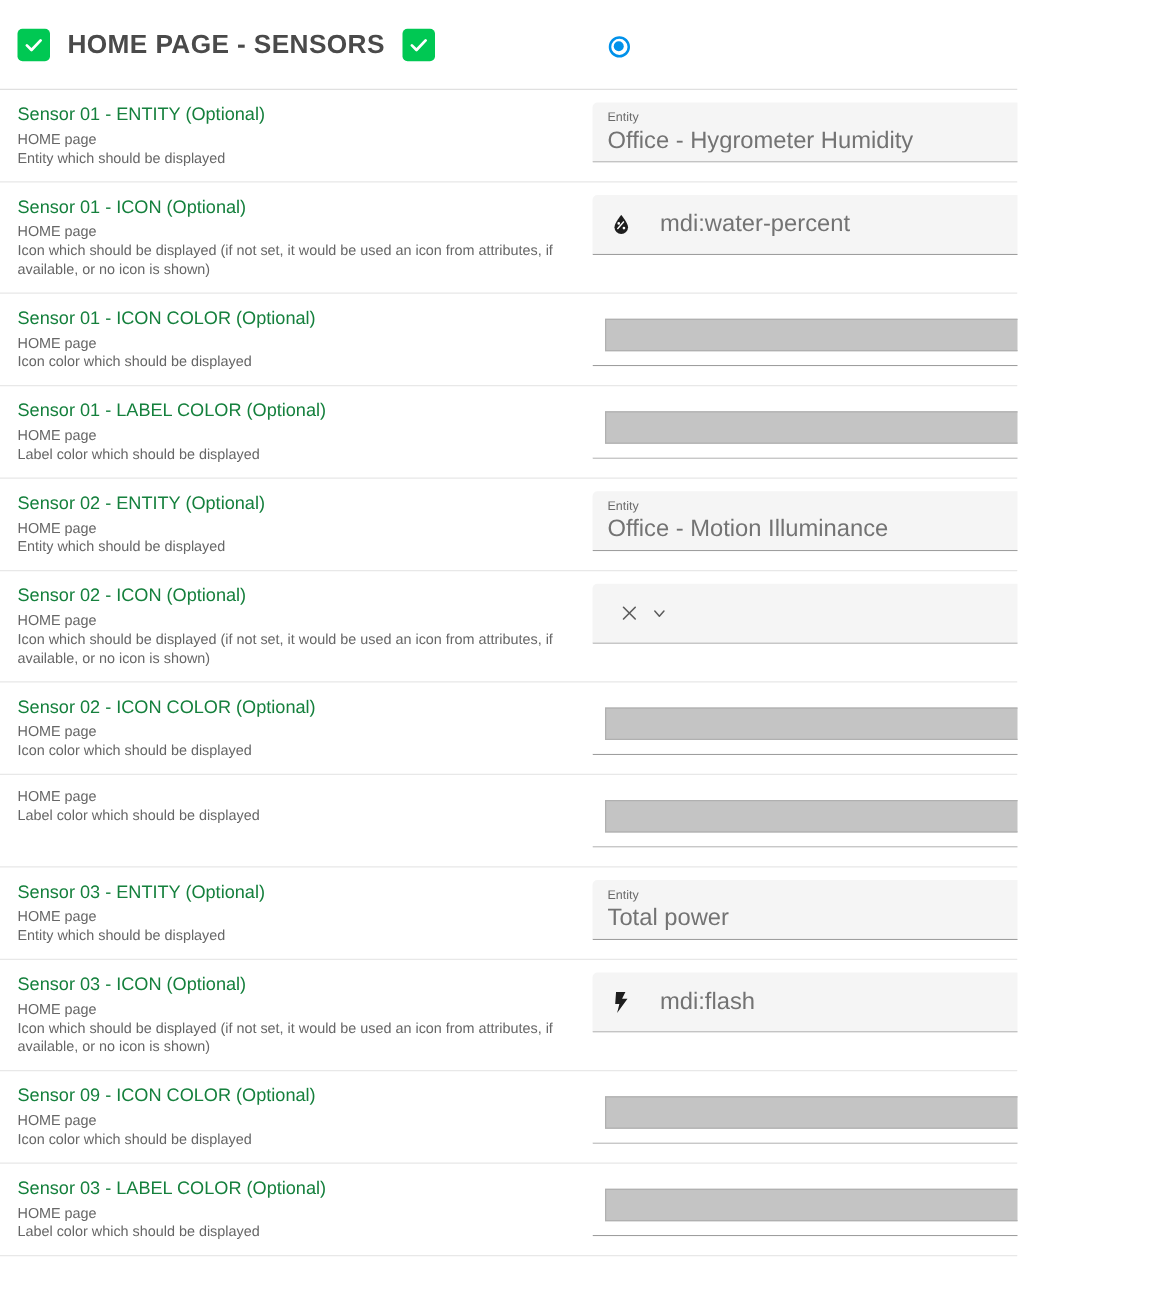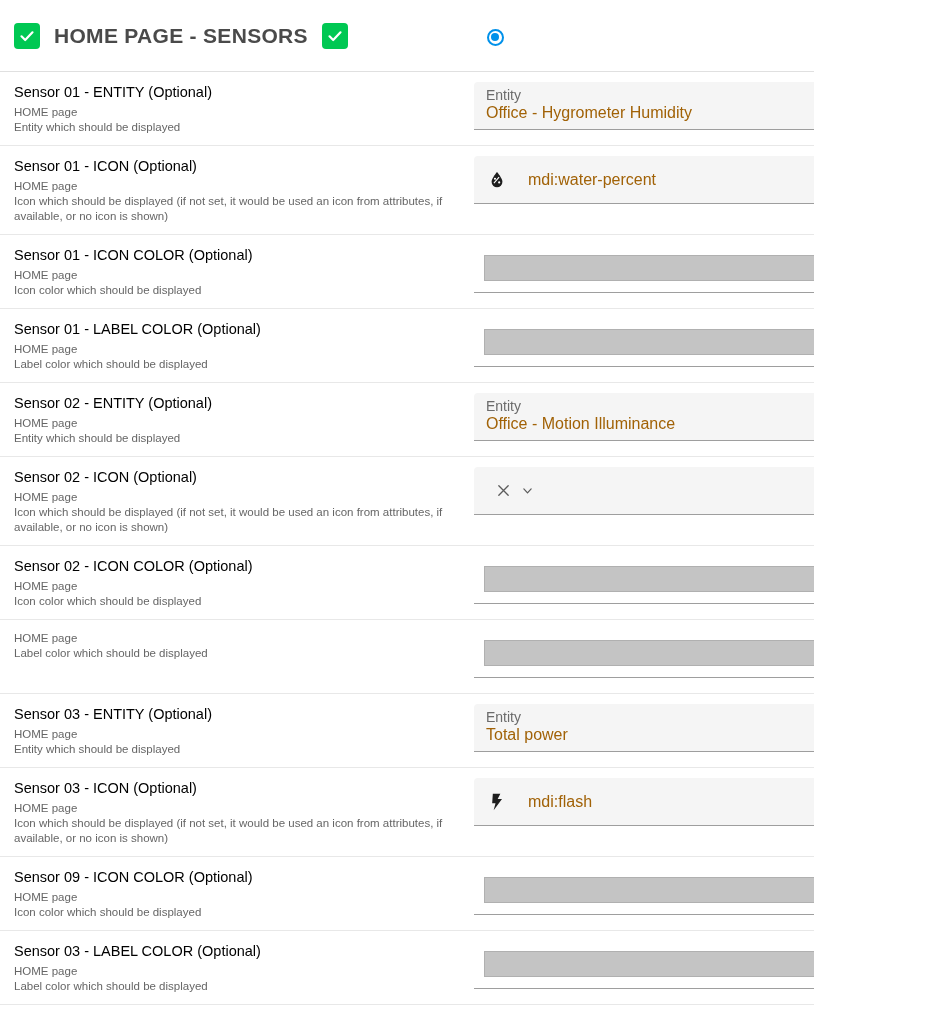--- a/index.html
+++ b/index.html
@@ -77,21 +77,21 @@
     padding: 11px 12px 10px 14px;
   }
   .row-right {
     flex: 1 1 auto;
     padding: 10px 14px 10px 0;
     display: flex;
     align-items: flex-start;
   }
   .lbl-title {
     font-size: 14.5px;
-    color: #000000;
+    color: #15803d;
     line-height: 18px;
     margin-bottom: 4px;
   }
   .lbl-sub {
     font-size: 11.5px;
     color: #666666;
     line-height: 15px;
   }
 
   
@@ -104,28 +104,28 @@
     min-height: 48px;
     display: flex;
     align-items: center;
     position: relative;
   }
   .field-main {
     flex: 1 1 auto;
     min-width: 0;
   }
   .field-floatlabel {
-    font-size: 14px;
+    font-size: 10px;
     color: #6b6b6b;
     line-height: 12px;
     margin-bottom: 2px;
   }
   .field-value {
-    font-size: 16px;
-    color: #a16207;
+    font-size: 19px;
+    color: #737373;
     line-height: 19px;
     white-space: nowrap;
     overflow: hidden;
     text-overflow: ellipsis;
   }
   .field-icon-row {
     display: flex;
     align-items: center;
     gap: 20px;
   }

